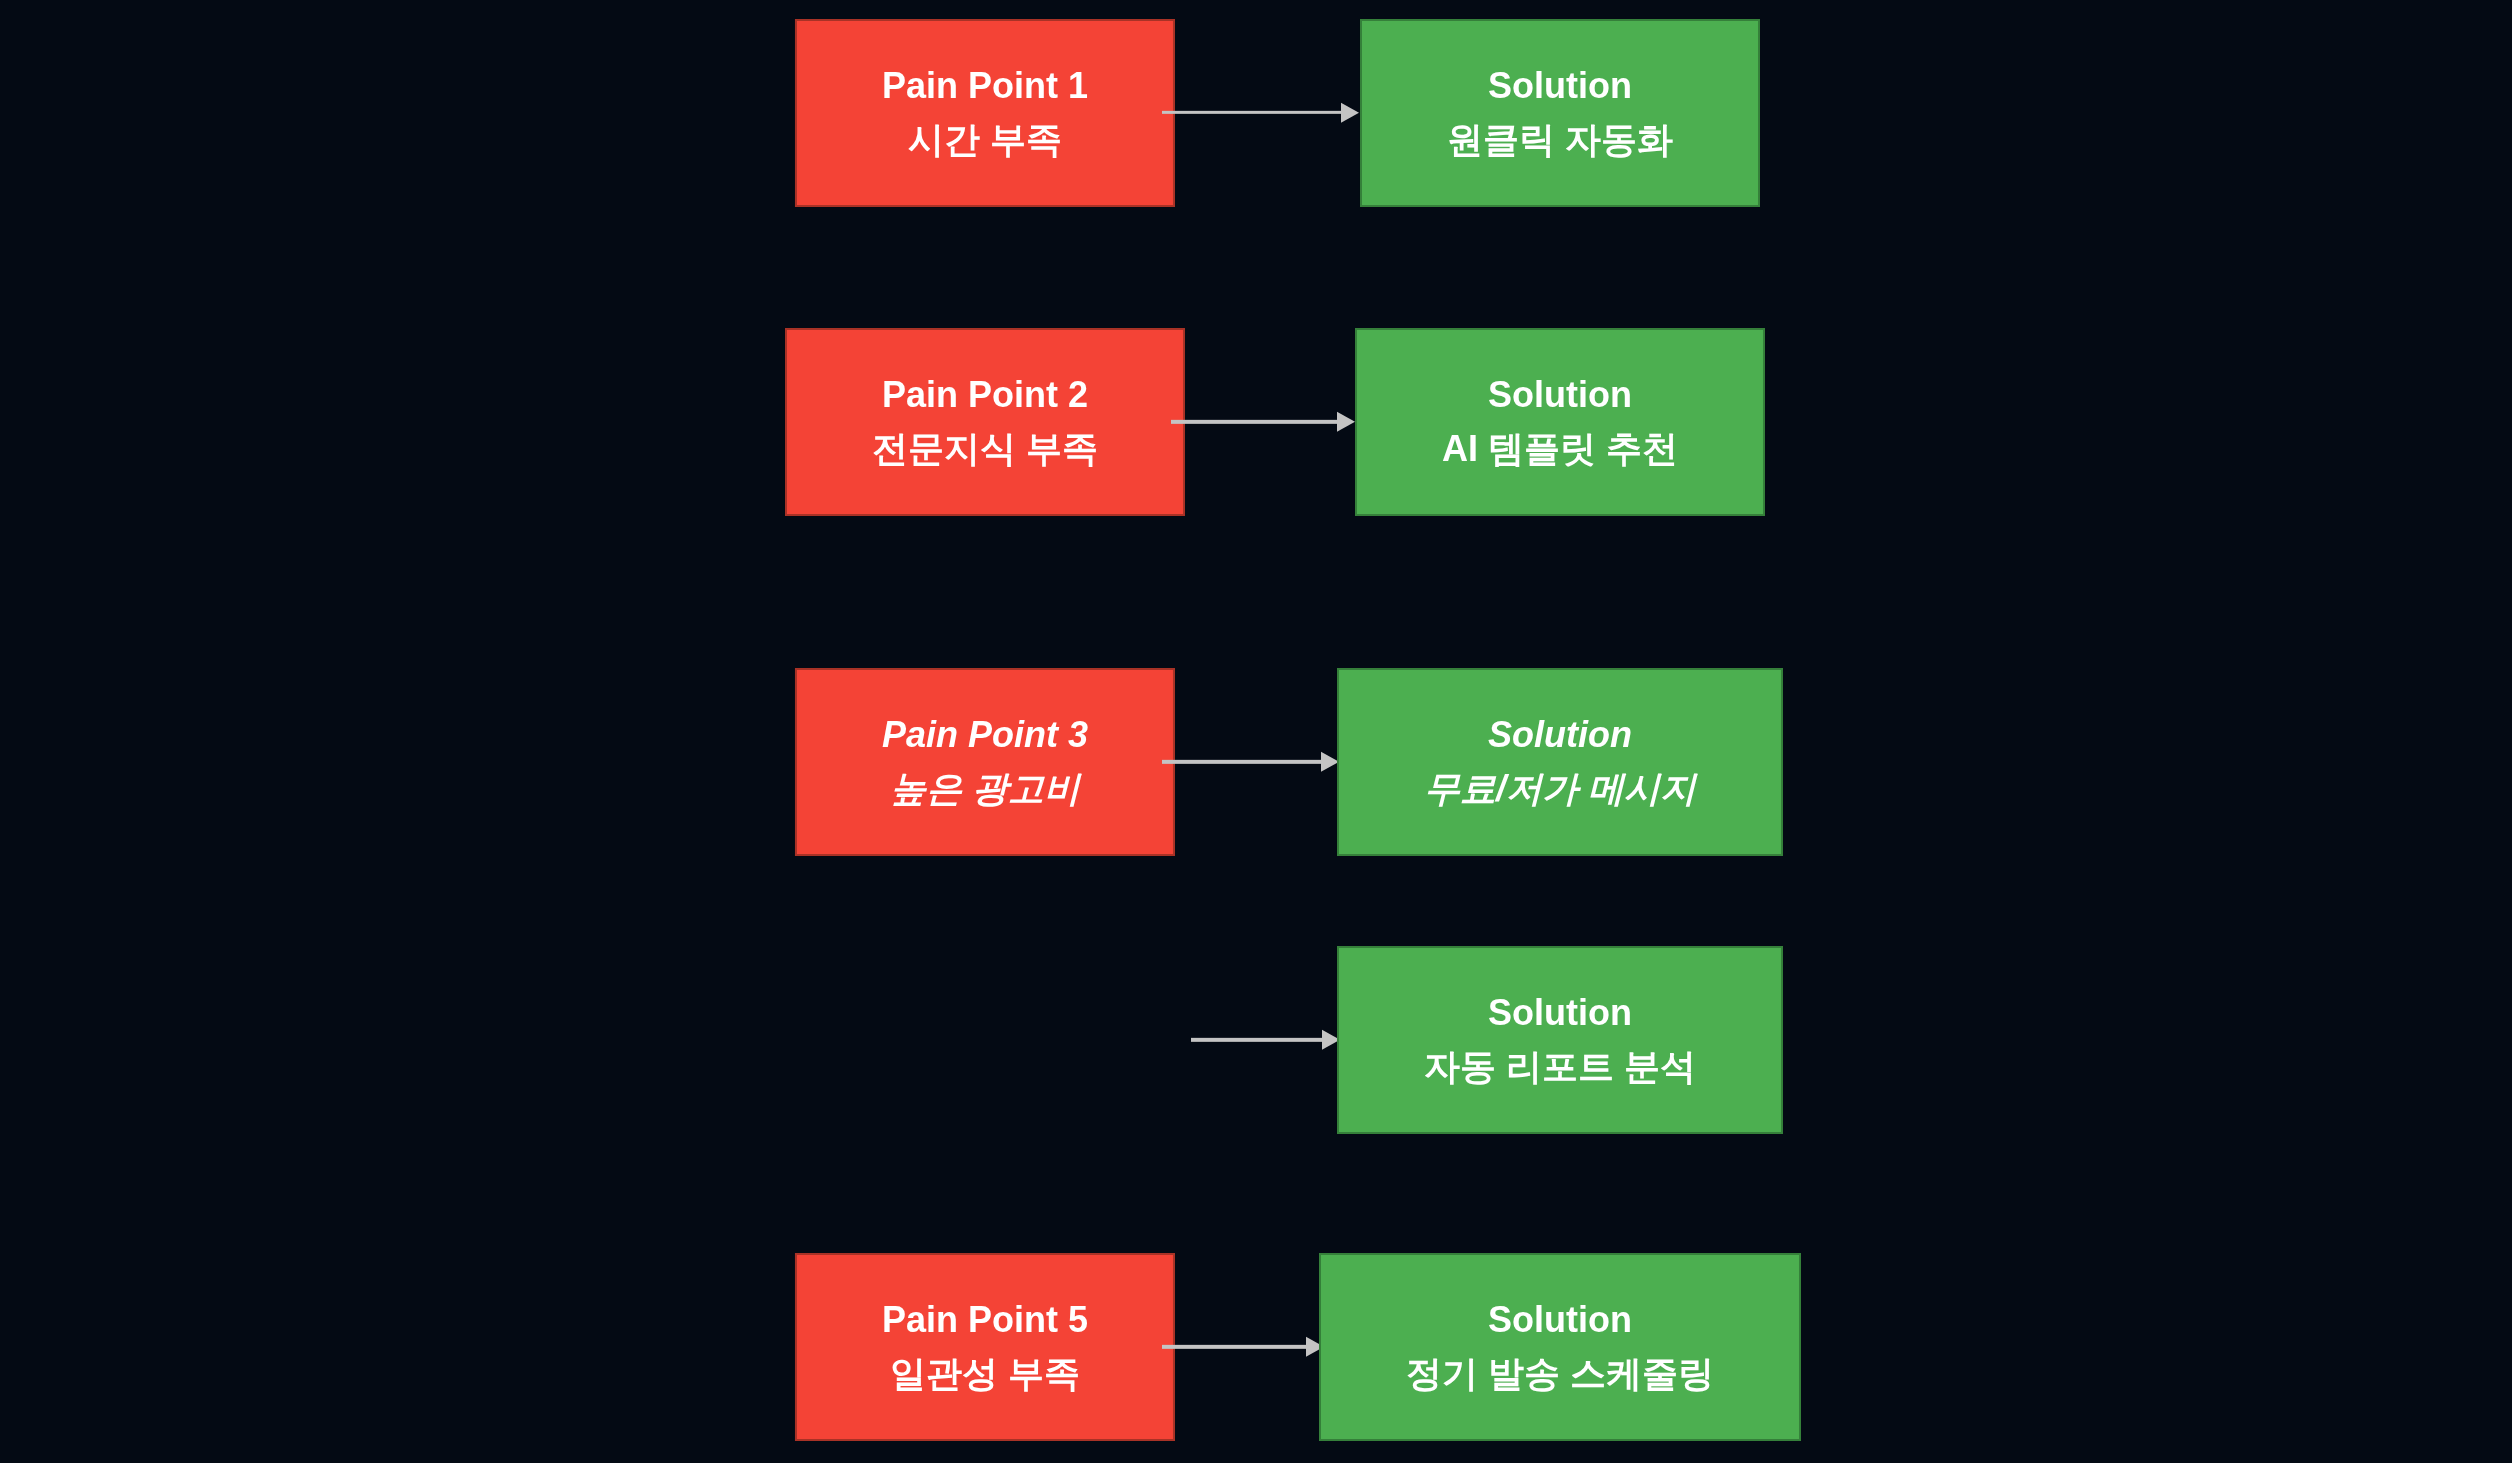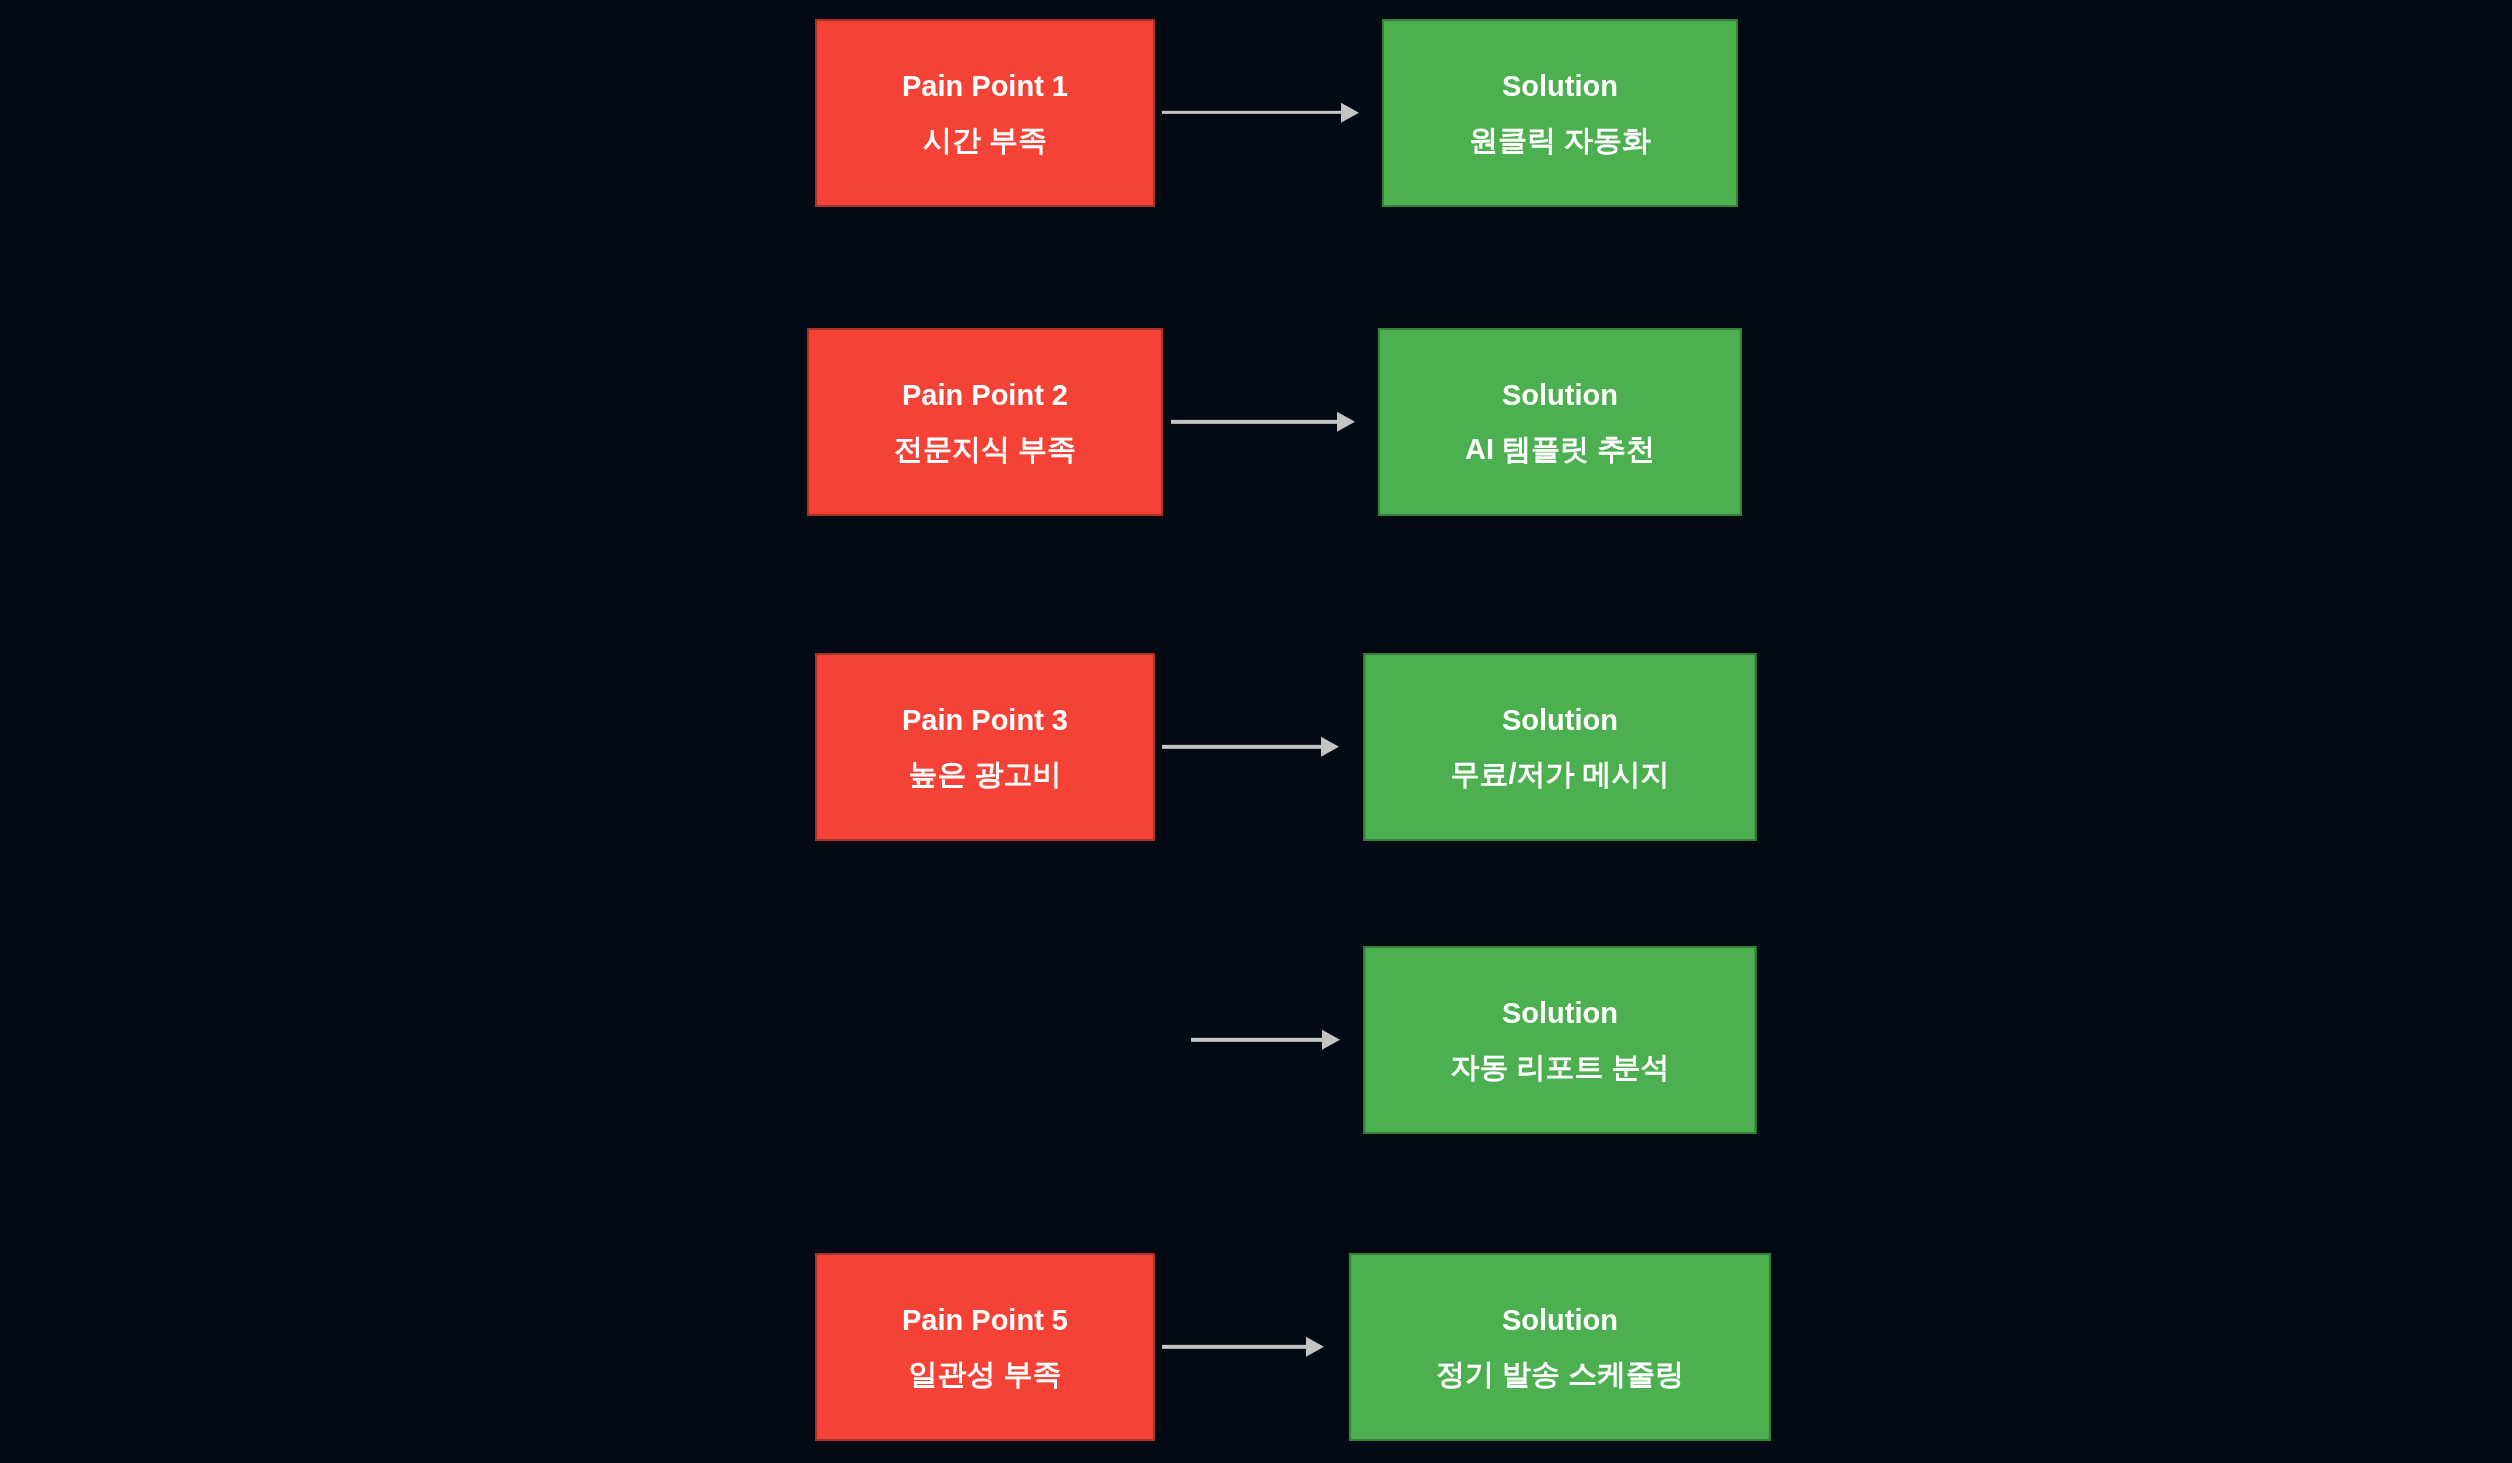--- a/index.html
+++ b/index.html
@@ -13,40 +13,40 @@
   }
   html,body{margin:0;padding:0;}
   body{
     width:2512px;height:1464px;
     background:var(--background);
     font-family:"Liberation Sans","DejaVu Sans",sans-serif;
     overflow:hidden;position:relative;
   }
   .canvas{position:absolute;inset:0;}
   .row{position:absolute;left:0;width:100%;height:188px;}
-  .row-1{top:18.5px;} .row-2{top:328px;} .row-3{top:653px;} .row-4{top:946px;} .row-5{top:1253px;}
+  .row-1{top:18.5px;} .row-2{top:328px;} .row-3{top:668px;font-style:italic;} .row-4{top:946px;} .row-5{top:1253px;}
   .box{
     position:absolute;top:0;height:188px;box-sizing:border-box;
     display:flex;flex-direction:column;justify-content:center;align-items:center;
     padding:0 85px;white-space:nowrap;
     color:var(--text);text-align:center;
   }
   .pain{
     left:985px;transform:translateX(-50%);
     background:var(--pain-fill);
     border:2.8px solid var(--pain-border);
   }
   .solution{
     left:1546px;transform:translateX(-50%);
     background:var(--solution-fill);
     border:2.8px solid var(--solution-border);
     margin-left:14px;
   }
   .box-title,.box-subtitle{
-    font-size:29px;font-weight:700;line-height:54px;
+    font-size:36px;font-weight:700;line-height:54px;
   }
   .arrow{
     position:absolute;top:50%;transform:translateY(-50%);
     height:20.3px;display:flex;align-items:center;
   }
   .arrow .shaft{flex:1;height:3.7px;background:var(--arrow);}
   .arrow .head{
     width:0;height:0;
     border-top:10.2px solid transparent;
     border-bottom:10.2px solid transparent;

